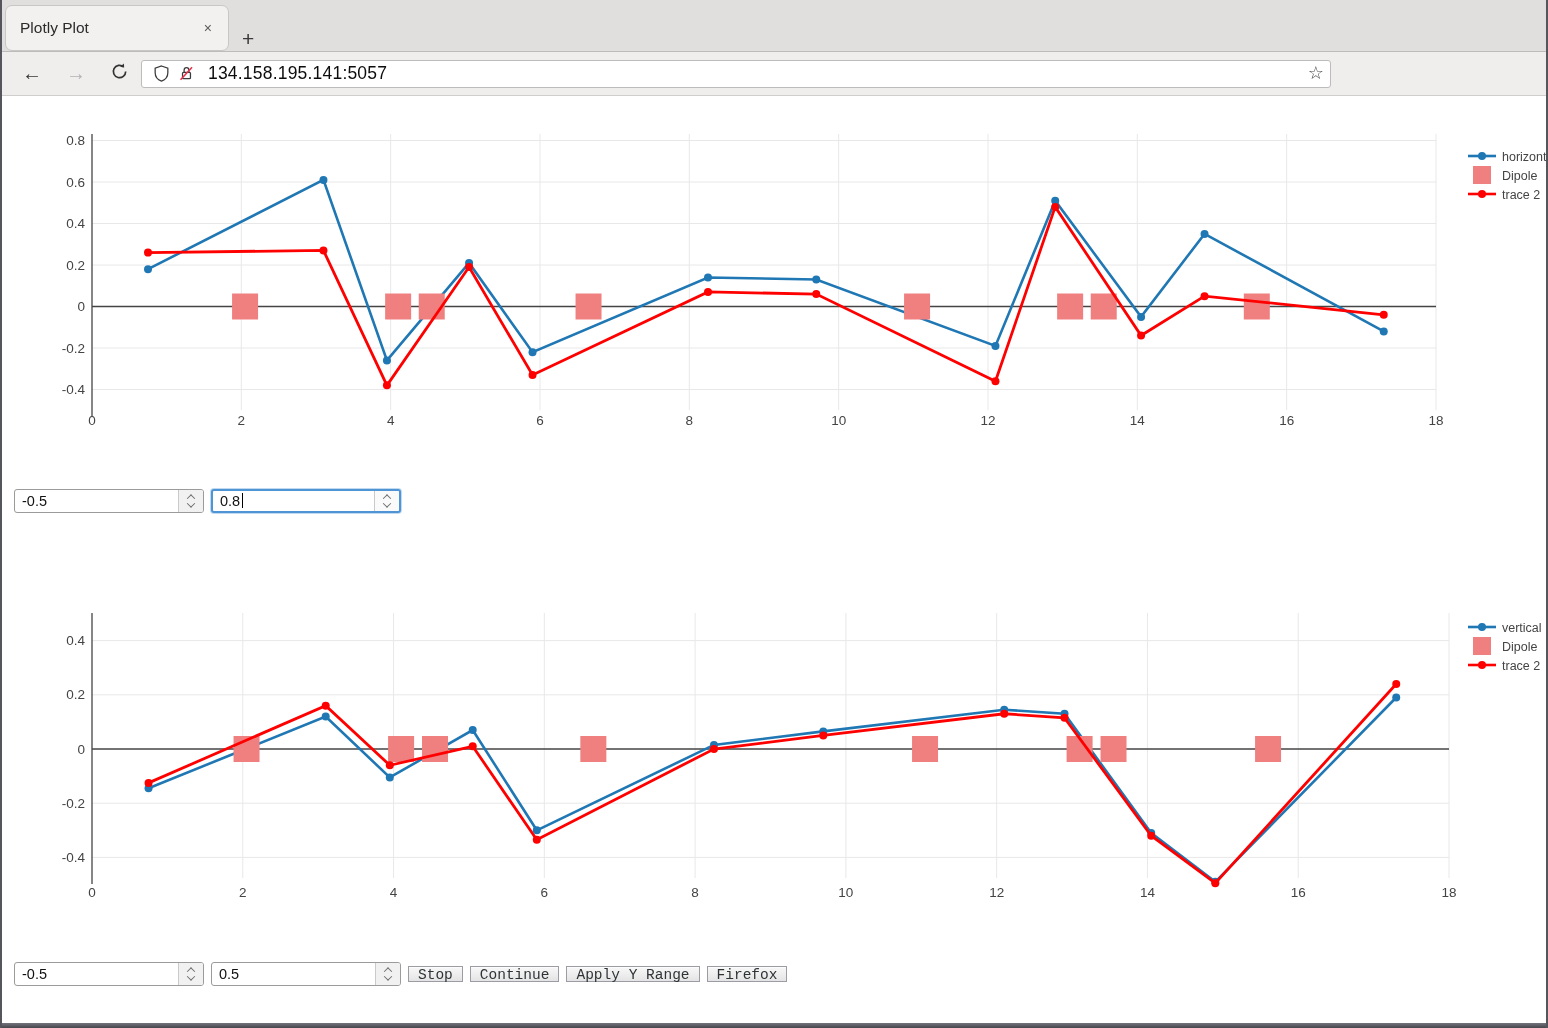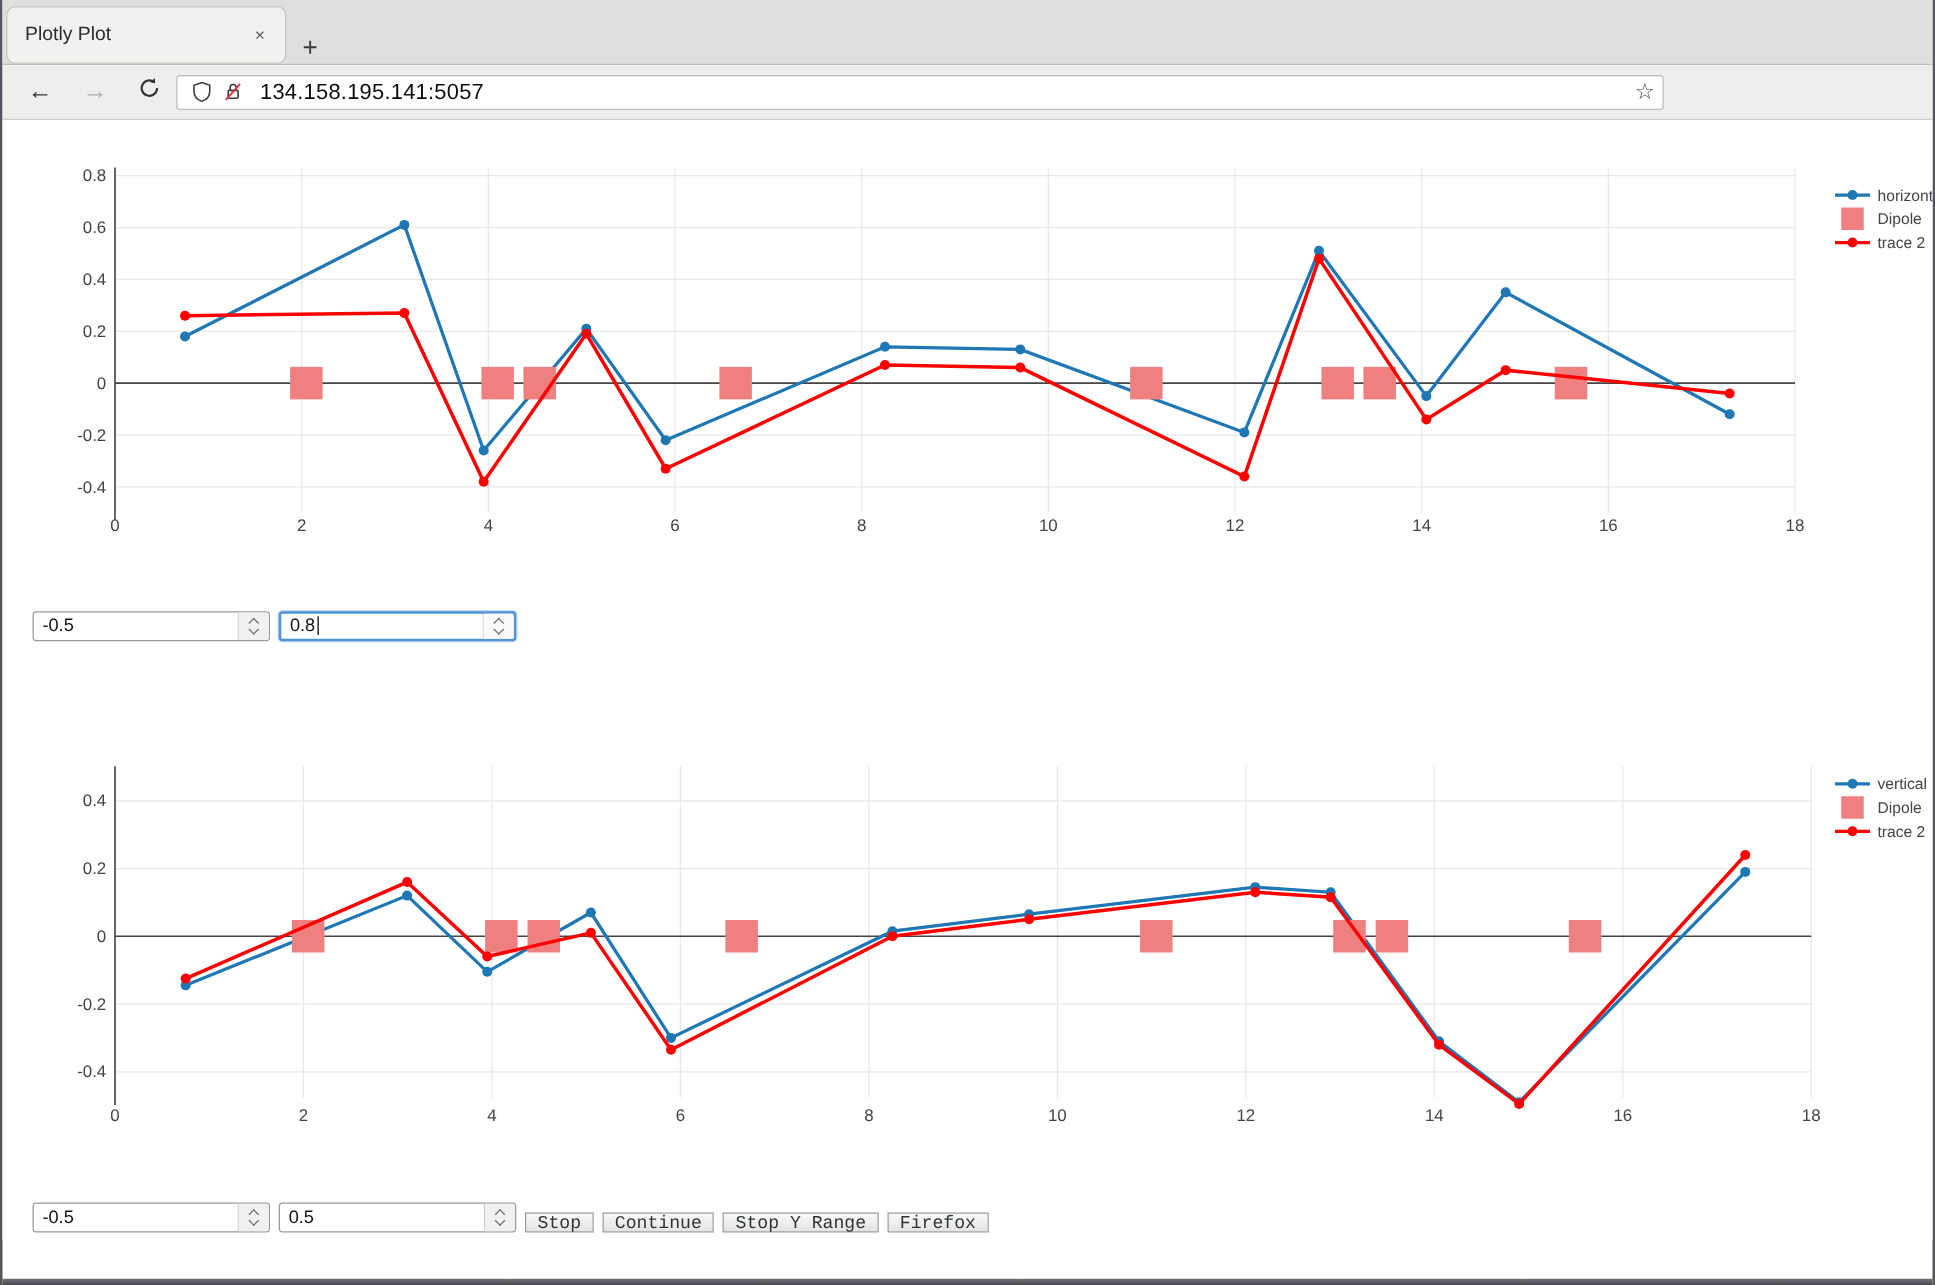--- a/index.html
+++ b/index.html
@@ -46,21 +46,21 @@
   .url-text { margin-left:8px; font-size:17.5px; color:#0c0c0d; letter-spacing:.2px; }
   .url-star { position:absolute; right:6px; top:1px; font-size:18px; color:#4a4a4a; }
 
   
   .content { position:relative; width:100%; height:896px; background:#fff; overflow:hidden; }
   .chart-svg { position:absolute; left:0; width:1548px; height:320px; display:block; }
   #chart1-svg { top:22px; }
   #chart2-svg { top:502px; }
 
   
-  .numrow { position:absolute; left:24px; display:flex; gap:7px; align-items:flex-end; }
+  .numrow { position:absolute; left:12px; display:flex; gap:7px; align-items:center; }
   .numrow.top { top:393px; }
   .numrow.bottom { top:866px; }
   .numwrap { position:relative; width:190px; height:24px; }
   .numwrap input { width:100%; height:100%; border:1px solid #9b9b9b; border-radius:3px;
     font-family:"Liberation Sans",sans-serif; font-size:14.5px; color:#111; padding:0 28px 0 7px; background:#fff; }
   .numwrap.focused input { border:2px solid #4f94d4; box-shadow:0 0 0 1px rgba(79,148,212,.35); }
   .spinner { position:absolute; right:1px; top:1px; bottom:1px; width:25px; background:#f1f1f1;
     border-left:1px solid #cacaca; border-radius:0 2px 2px 0; display:flex; flex-direction:column;
     align-items:center; justify-content:center; gap:2px; }
   .numwrap.focused .spinner { right:2px; top:2px; bottom:2px; background:#fafafa; }
@@ -312,19 +312,19 @@
       </div>
       <div class="numwrap">
         <input type="text" value="0.5" style="">
         <div class="spinner">
           <span class="chev up"></span>
           <span class="chev down"></span>
         </div>
       </div>
       <button class="btn">Stop</button>
       <button class="btn">Continue</button>
-      <button class="btn">Stop Y Range</button>
+      <button class="btn">Apply Y Range</button>
       <button class="btn">Firefox</button>
     </div>
   </div>
 
   <div class="bottom-frame"></div>
 </div>
 
 </body></html>

